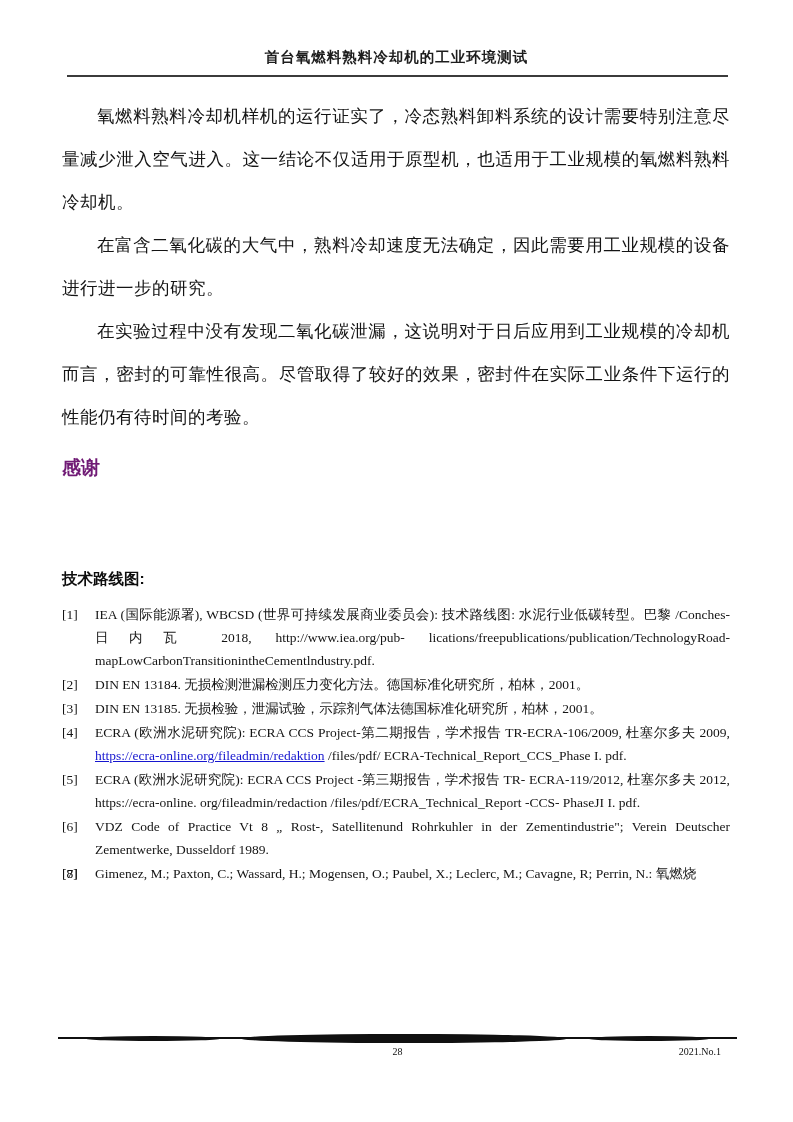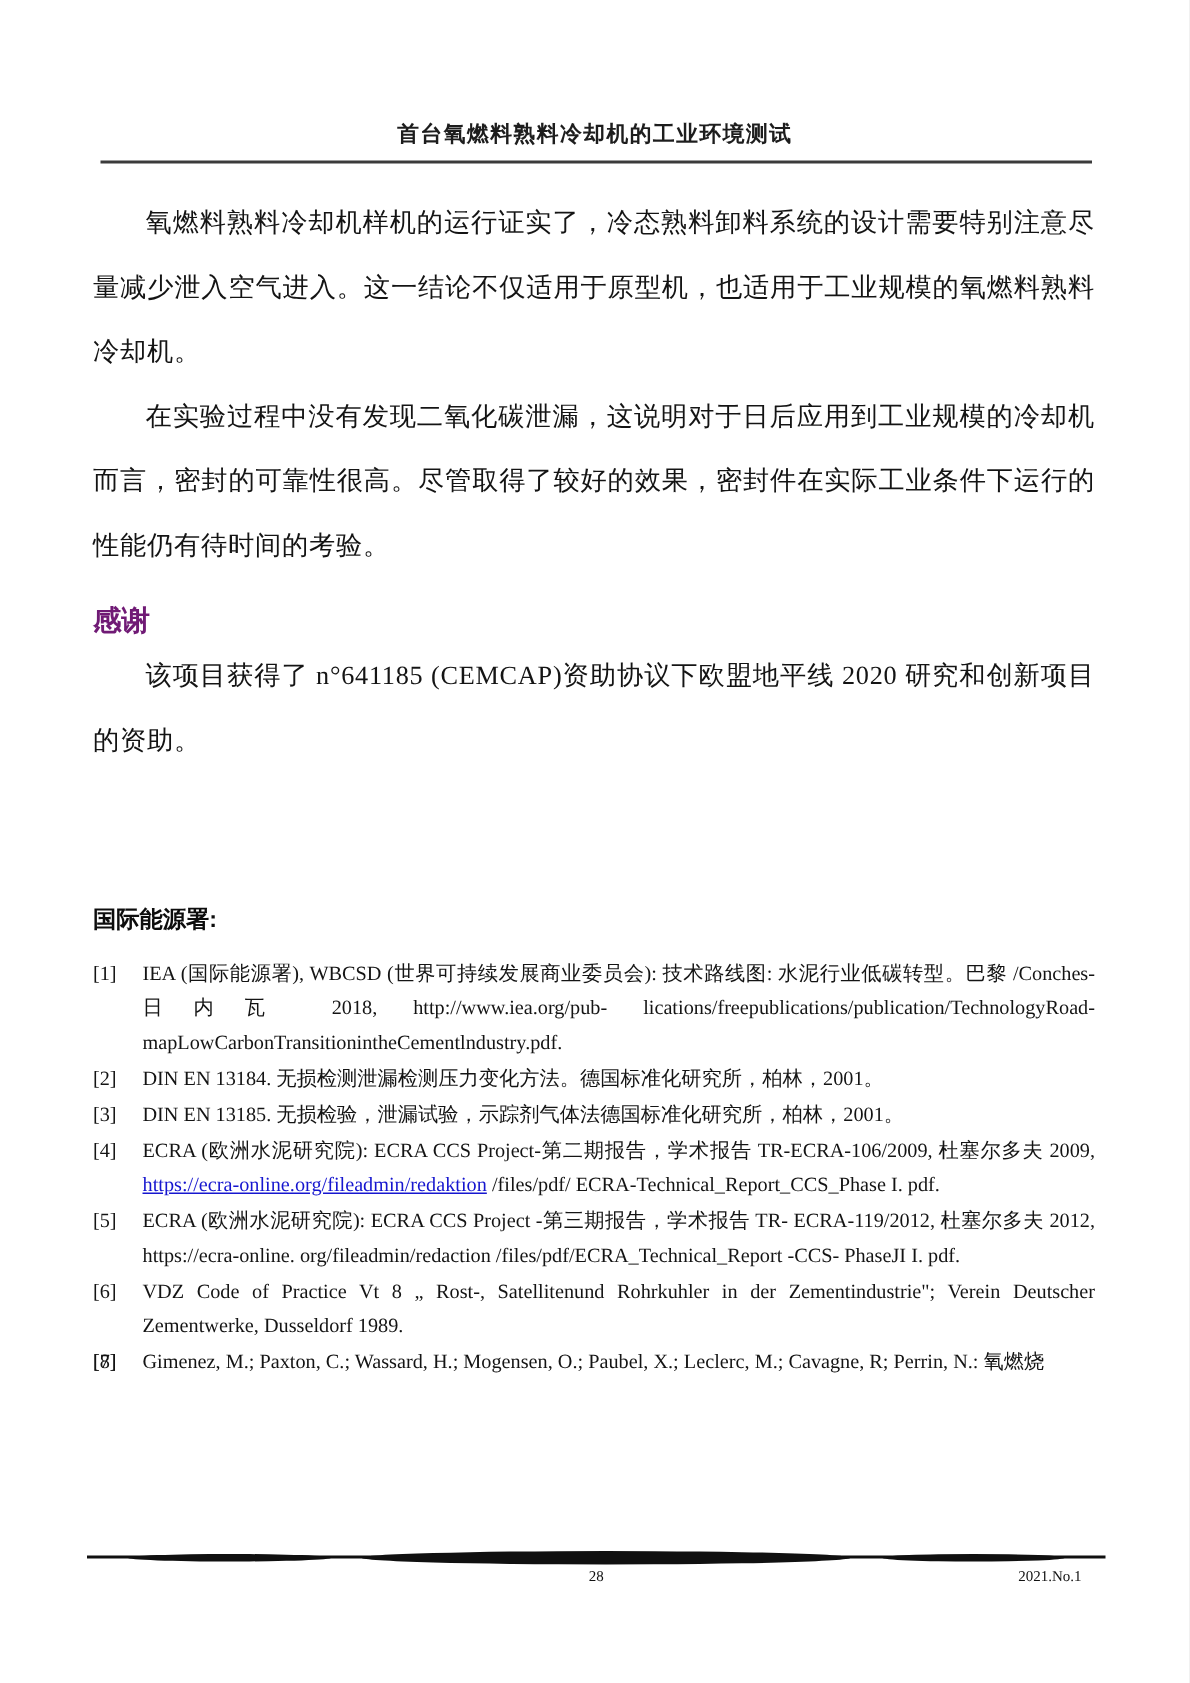--- a/index.html
+++ b/index.html
@@ -8,21 +8,21 @@
     width:793px;height:1122px;
     margin:0 auto;
     background:#ffffff;
     color:#141414;
     font-family:"Liberation Serif","DejaVu Serif",serif;
     overflow:hidden;
     box-sizing:border-box;
   }
   .content{margin:0 62px 0 62px;width:668px;}
   .running-title{
-    padding-top:80px;
+    padding-top:48px;
     text-align:center;
     font-size:14.5px;
     font-weight:bold;
     letter-spacing:1px;
     color:#1d1d1d;
   }
   .header-rule{
     height:2px;
     background:#3b3b3b;
     margin:8px 0 0 5px;
@@ -83,27 +83,27 @@
 
 <div class="page">
 
   <div class="running-title">首台氧燃料熟料冷却机的工业环境测试</div>
 
   <div class="content">
     <div class="header-rule"></div>
 
     <div class="body-paras">
         <p>氧燃料熟料冷却机样机的运行证实了，冷态熟料卸料系统的设计需要特别注意尽量减少泄入空气进入。这一结论不仅适用于原型机，也适用于工业规模的氧燃料熟料冷却机。</p>
+        <p>在富含二氧化碳的大气中，熟料冷却速度无法确定，因此需要用工业规模的设备进行进一步的研究。</p>
         <p>在实验过程中没有发现二氧化碳泄漏，这说明对于日后应用到工业规模的冷却机而言，密封的可靠性很高。尽管取得了较好的效果，密封件在实际工业条件下运行的性能仍有待时间的考验。</p>
       </div>
 
     <div class="ack-heading">感谢</div>
-    <p class="ack-text">该项目获得了 n°641185 (CEMCAP)资助协议下欧盟地平线 2020 研究和创新项目的资助。</p>
 
-    <div class="refs-heading">国际能源署:</div>
+    <div class="refs-heading">技术路线图:</div>
 
     <div class="ref-list">
         <div class="ref"><span class="ref-label">[1]</span><span>IEA (国际能源署), WBCSD (世界可持续发展商业委员会): 技术路线图: 水泥行业低碳转型。巴黎 /Conches- 日内瓦 2018, http://www.iea.org/pub- lications/freepublications/publication/TechnologyRoad- mapLowCarbonTransitionintheCementlndustry.pdf.</span></div>
         <div class="ref"><span class="ref-label">[2]</span><span>DIN EN 13184. 无损检测泄漏检测压力变化方法。德国标准化研究所，柏林，2001。</span></div>
         <div class="ref"><span class="ref-label">[3]</span><span>DIN EN 13185. 无损检验，泄漏试验，示踪剂气体法德国标准化研究所，柏林，2001。</span></div>
         <div class="ref"><span class="ref-label">[4]</span><span>ECRA (欧洲水泥研究院): ECRA CCS Project-第二期报告，学术报告 TR-ECRA-106/2009, 杜塞尔多夫 2009, <a class="ref-link" href="#">https://ecra-online.org/fileadmin/redaktion</a> /files/pdf/ ECRA-Technical_Report_CCS_Phase I. pdf.</span></div>
         <div class="ref"><span class="ref-label">[5]</span><span>ECRA (欧洲水泥研究院): ECRA CCS Project -第三期报告，学术报告 TR- ECRA-119/2012, 杜塞尔多夫 2012, https://ecra-online. org/fileadmin/redaction /files/pdf/ECRA_Technical_Report -CCS- PhaseJI I. pdf.</span></div>
         <div class="ref"><span class="ref-label">[6]</span><span>VDZ Code of Practice Vt 8 „ Rost-, Satellitenund Rohrkuhler in der Zementindustrie"; Verein Deutscher Zementwerke, Dusseldorf 1989.</span></div>
         <div class="ref"><span class="ref-label">[7]</span></div>
         <div class="ref"><span class="ref-label">[8]</span><span>Gimenez, M.; Paxton, C.; Wassard, H.; Mogensen, O.; Paubel, X.; Leclerc, M.; Cavagne, R; Perrin, N.: 氧燃烧</span></div>

